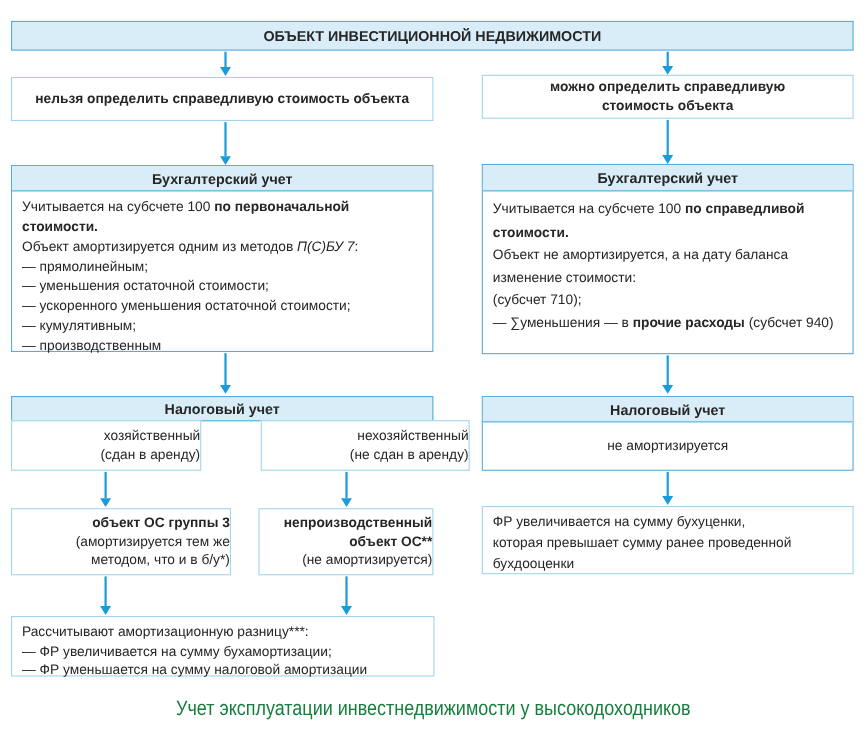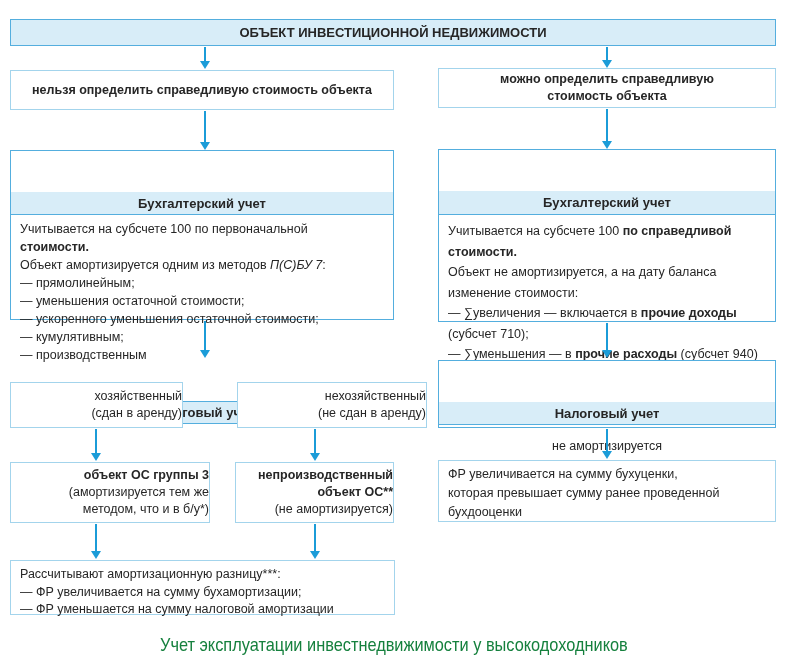--- a/index.html
+++ b/index.html
@@ -26,21 +26,21 @@
   }
   .box.headered{border-color:var(--border-strong);}
   .box.filled{background:var(--fill);border-color:var(--border-strong);}
   .strip{
     box-sizing:border-box;
     background:var(--fill);
     border-bottom:1px solid var(--border-strong);
     font-weight:bold;
     font-size:13px;
     text-align:right;
-    display:flex;align-items:center;justify-content:center;margin-top:41px;
+    display:flex;align-items:center;justify-content:center;
   }
   .center-text{
     display:flex;align-items:center;justify-content:center;
     text-align:center;
     font-size:12.5px;
     line-height:17px;
   }
   .bold{font-weight:bold;}
   .body-text{
     box-sizing:border-box;
@@ -80,39 +80,38 @@
 <div id="stage">
 
   <div class="box filled center-text bold" style="left:10px;top:19px;width:766px;height:27px;font-size:13px;">ОБЪЕКТ ИНВЕСТИЦИОННОЙ НЕДВИЖИМОСТИ</div>
 
   <div class="box center-text bold" style="left:10px;top:70px;width:384px;height:40px;padding:0 20px;">нельзя определить справедливую стоимость объекта</div>
   <div class="box center-text bold" style="left:438px;top:68px;width:338px;height:40px;padding:0 30px;">можно определить справедливую стоимость объекта</div>
 
   <div class="box headered" style="left:10px;top:150px;width:384px;height:170px;">
     <div class="strip" style="width:100%;height:23px;">Бухгалтерский учет</div>
     <div class="body-text" style="line-height:18px;">
-        <div><span>Учитывается на субсчете 100 </span><span style="font-weight: normal; margin-top: 16px;">по первоначальной</span></div>
+        <div><span>Учитывается на субсчете 100 </span><span style="font-weight: bold; margin-top: 16px;">по первоначальной</span></div>
         <div><span style="font-weight: bold;">стоимости.</span></div>
         <div><span>Объект амортизируется одним из методов </span><span style="font-style: italic;">П(С)БУ 7</span><span>:</span></div>
         <div><span>— прямолинейным;</span></div>
         <div><span>— уменьшения остаточной стоимости;</span></div>
         <div><span>— ускоренного уменьшения остаточной стоимости;</span></div>
         <div><span>— кумулятивным;</span></div>
         <div><span>— производственным</span></div>
       </div>
   </div>
 
   <div class="box headered" style="left:438px;top:149px;width:338px;height:173px;">
     <div class="strip" style="width:100%;height:24px;">Бухгалтерский учет</div>
     <div class="body-text" style="line-height:20.5px;padding-top:6px;">
         <div><span>Учитывается на субсчете 100 </span><span style="font-weight: bold;">по справедливой</span></div>
         <div><span style="font-weight: bold;">стоимости.</span></div>
         <div><span>Объект не амортизируется, а на дату баланса</span></div>
         <div><span>изменение стоимости:</span></div>
-        <div><span>— ∑увеличения — включается в </span><span style="font-weight: bold;">прочие доходы</span></div>
         <div><span>(субсчет 710);</span></div>
         <div><span>— ∑уменьшения — в </span><span style="font-weight: bold;">прочие расходы</span><span> (субсчет 940)</span></div>
       </div>
   </div>
 
   <div class="box filled strip" style="left:10px;top:360px;width:384px;height:23px;">Налоговый учет</div>
 
   <div class="box body-text-center" style="left:10px;top:382px;width:173px;height:46px;">
       <div><span>хозяйственный</span></div>
       <div><span>(сдан в аренду)</span></div>

